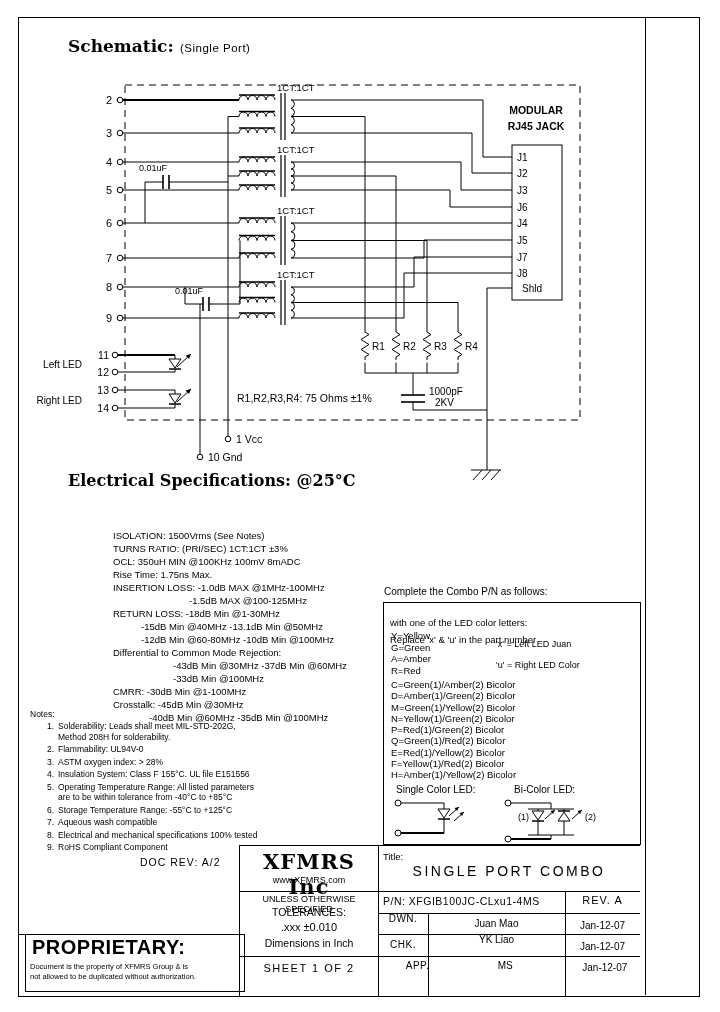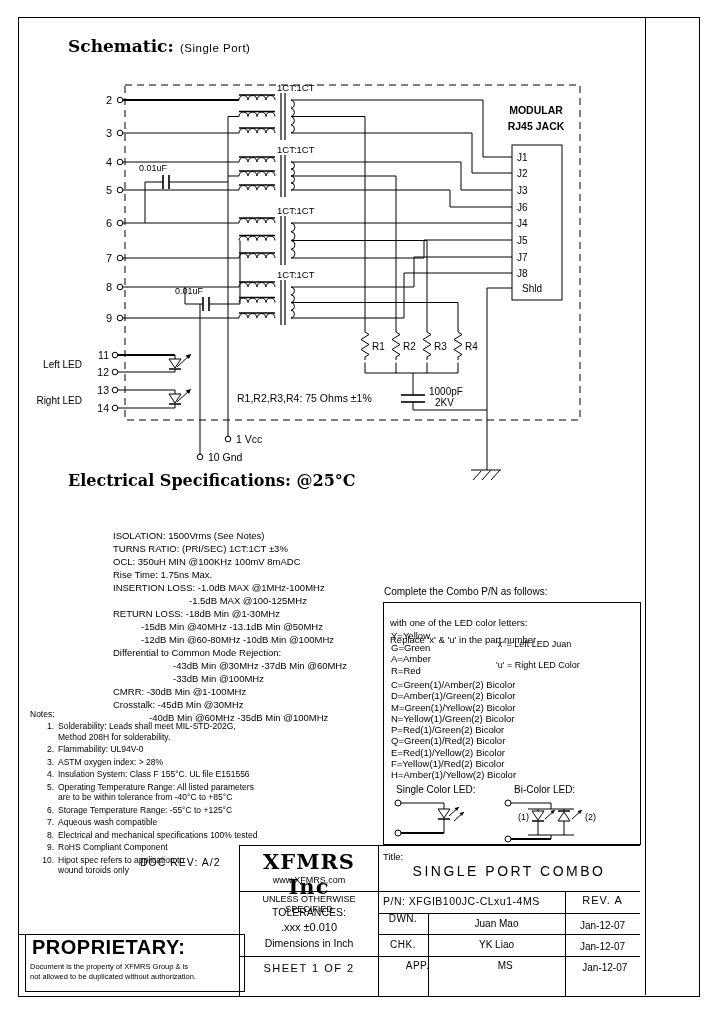--- a/index.html
+++ b/index.html
@@ -408,25 +408,20 @@
     <div class="note-row">
       <div class="note-num">8.</div>
       <div class="note-text">Electrical and mechanical specifications 100% tested</div>
     </div>
 
     <div class="note-row">
       <div class="note-num">9.</div>
       <div class="note-text">RoHS Compliant Component</div>
     </div>
 
-    <div class="note-row">
-      <div class="note-num">10.</div>
-      <div class="note-text">Hipot spec refers to application to
-wound toroids only</div>
-    </div>
   </div>
 
 <div class="abs" id="doc-rev">DOC REV: A/2</div>
 
 <div class="abs" id="prop-topline"></div>
 <div class="abs" id="prop-box">
   <div class="abs" id="prop-heading">PROPRIETARY:</div>
   <div class="abs" id="prop-line1">Document is the property of XFMRS Group &amp; is</div>
   <div class="abs" id="prop-line2">not allowed to be duplicated without authorization.</div>
 </div>
@@ -456,21 +451,21 @@
   <div class="tb-text" style="left:138px;top:67px;width:262px;">
 
       <div style="display: flex; align-items: flex-start; height: 21px;">
         <div class="tb-rowlabel" style="height:16px;">DWN.</div>
         <div class="tb-rowname" style="padding-top:5px;height:16px;">Juan Mao</div>
         <div class="tb-rowdate" style="padding-top:7px;height:14px;">Jan-12-07</div>
       </div>
 
       <div style="display: flex; align-items: flex-start; height: 21px;">
         <div class="tb-rowlabel" style="padding-top:5px;height:16px;">CHK.</div>
-        <div class="tb-rowname" style="padding-top:5px;height:16px;">YK Liao</div>
+        <div class="tb-rowname" style="height:16px;">YK Liao</div>
         <div class="tb-rowdate" style="padding-top:7px;height:14px;">Jan-12-07</div>
       </div>
 
       <div style="display: flex; align-items: flex-start; height: 41px; padding-left: 16px;">
         <div class="tb-rowlabel" style="padding-top:5px;height:16px;">APP.</div>
         <div class="tb-rowname" style="padding-top:5px;height:16px;">MS</div>
         <div class="tb-rowdate" style="padding-top:7px;height:14px;">Jan-12-07</div>
       </div>
     </div>
 </div>

